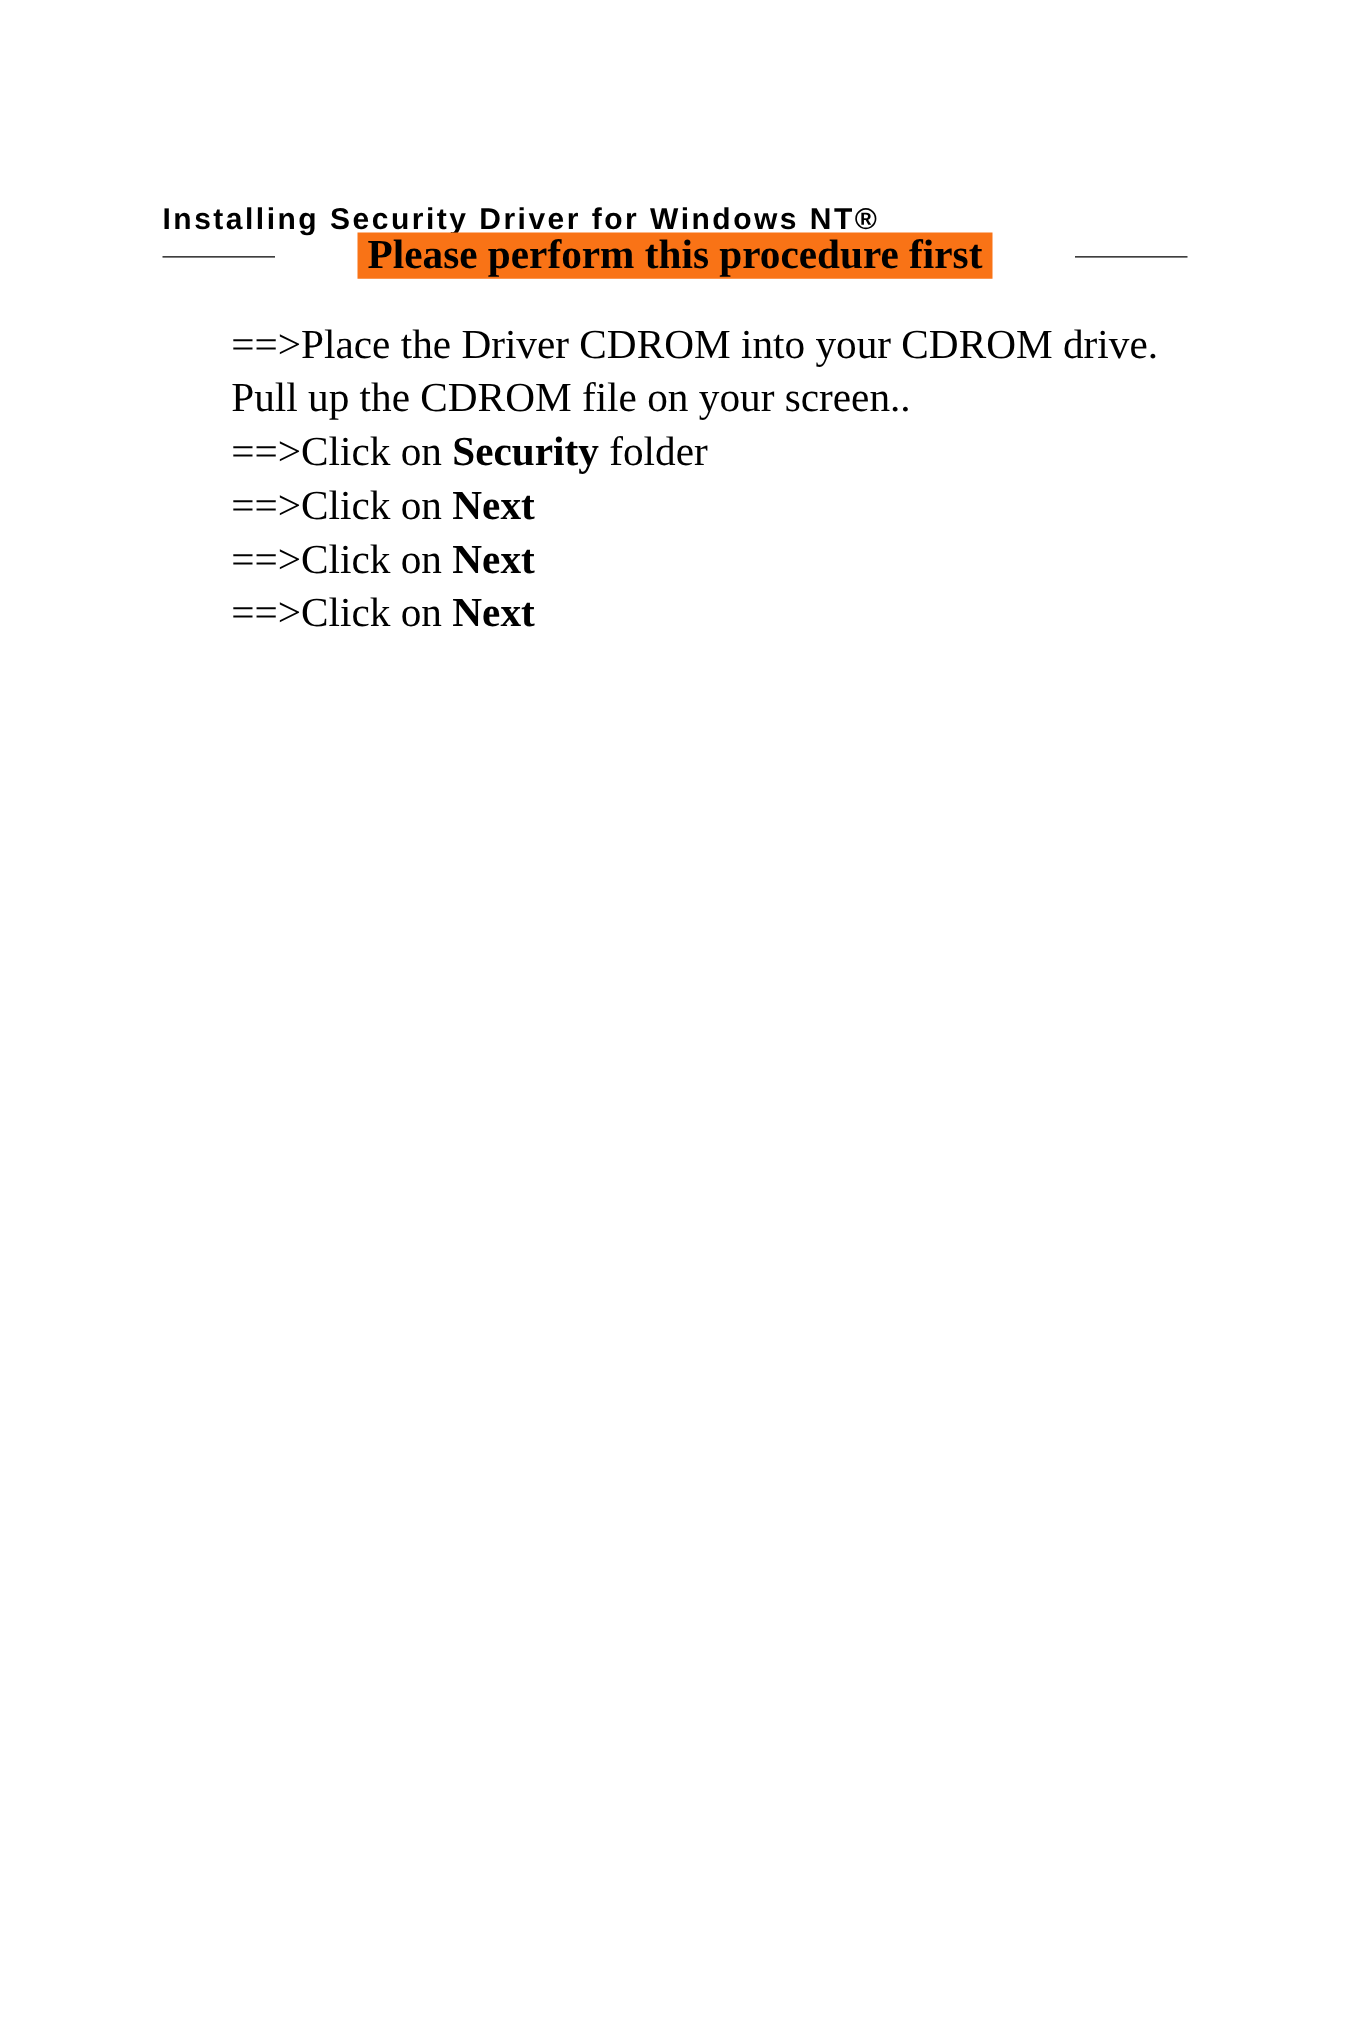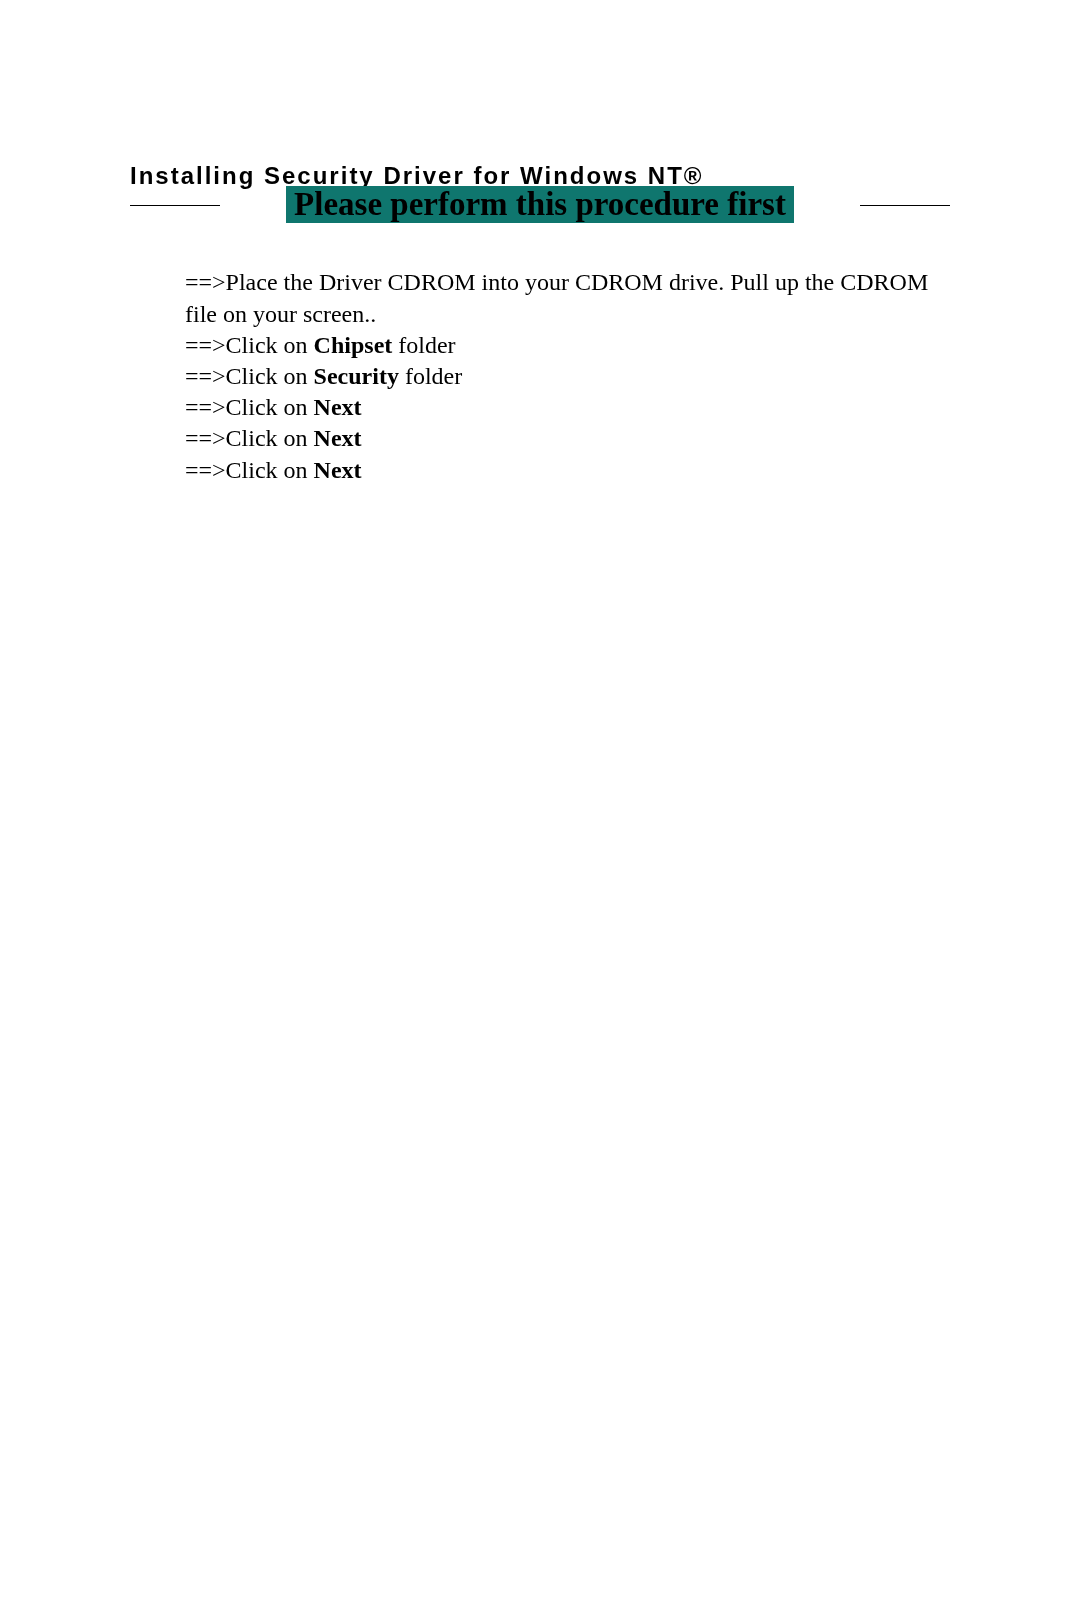--- a/index.html
+++ b/index.html
@@ -28,21 +28,21 @@
       margin-top: -6px;
       margin-bottom: 32px;
     }
     .subheading {
       font-family: Georgia, 'Times New Roman', serif;
       font-size: 33px;
       font-weight: bold;
       text-align: center;
       position: relative;
       z-index: 2;
-      background: #0f766e;
+      background: #f97316;
       display: inline-block;
       padding: 0 8px;
     }
     .subheading-wrapper {
       text-align: center;
       position: relative;
     }
     .line-left, .line-right {
       position: absolute;
       top: 50%;
@@ -52,24 +52,24 @@
     }
     .line-left {
       left: 0;
       width: 90px;
     }
     .line-right {
       right: 0;
       width: 90px;
     }
     .content {
-      margin-top: 44px;
+      margin-top: 32px;
       padding-left: 55px;
       padding-right: 10px;
-      font-size: 24px;
+      font-size: 33px;
       line-height: 1.3;
       font-family: Liberation Serif, serif;
     }
     .step {
       margin: 0;
     }
     .bold {
       font-weight: bold;
     }
   </style>
@@ -81,18 +81,17 @@
 <div class="divider-row">
   <div class="subheading-wrapper">
     <div class="line-left"></div>
     <span class="subheading">Please perform this procedure first</span>
     <div class="line-right"></div>
   </div>
 </div>
 
 <div class="content">
   <p class="step">==&gt;Place the Driver CDROM into your CDROM drive.  Pull up the CDROM file on your screen..</p>
-  <p class="step"><span>==&gt;Click on </span><span class="bold">Chipset</span><span> folder</span></p>
   <p class="step"><span>==&gt;Click on </span><span class="bold">Security</span><span> folder</span></p>
   <p class="step"><span>==&gt;Click on </span><span class="bold">Next</span></p>
   <p class="step"><span>==&gt;Click on </span><span class="bold">Next</span></p>
   <p class="step"><span>==&gt;Click on </span><span class="bold">Next</span></p>
 </div>
 
 </body></html>

